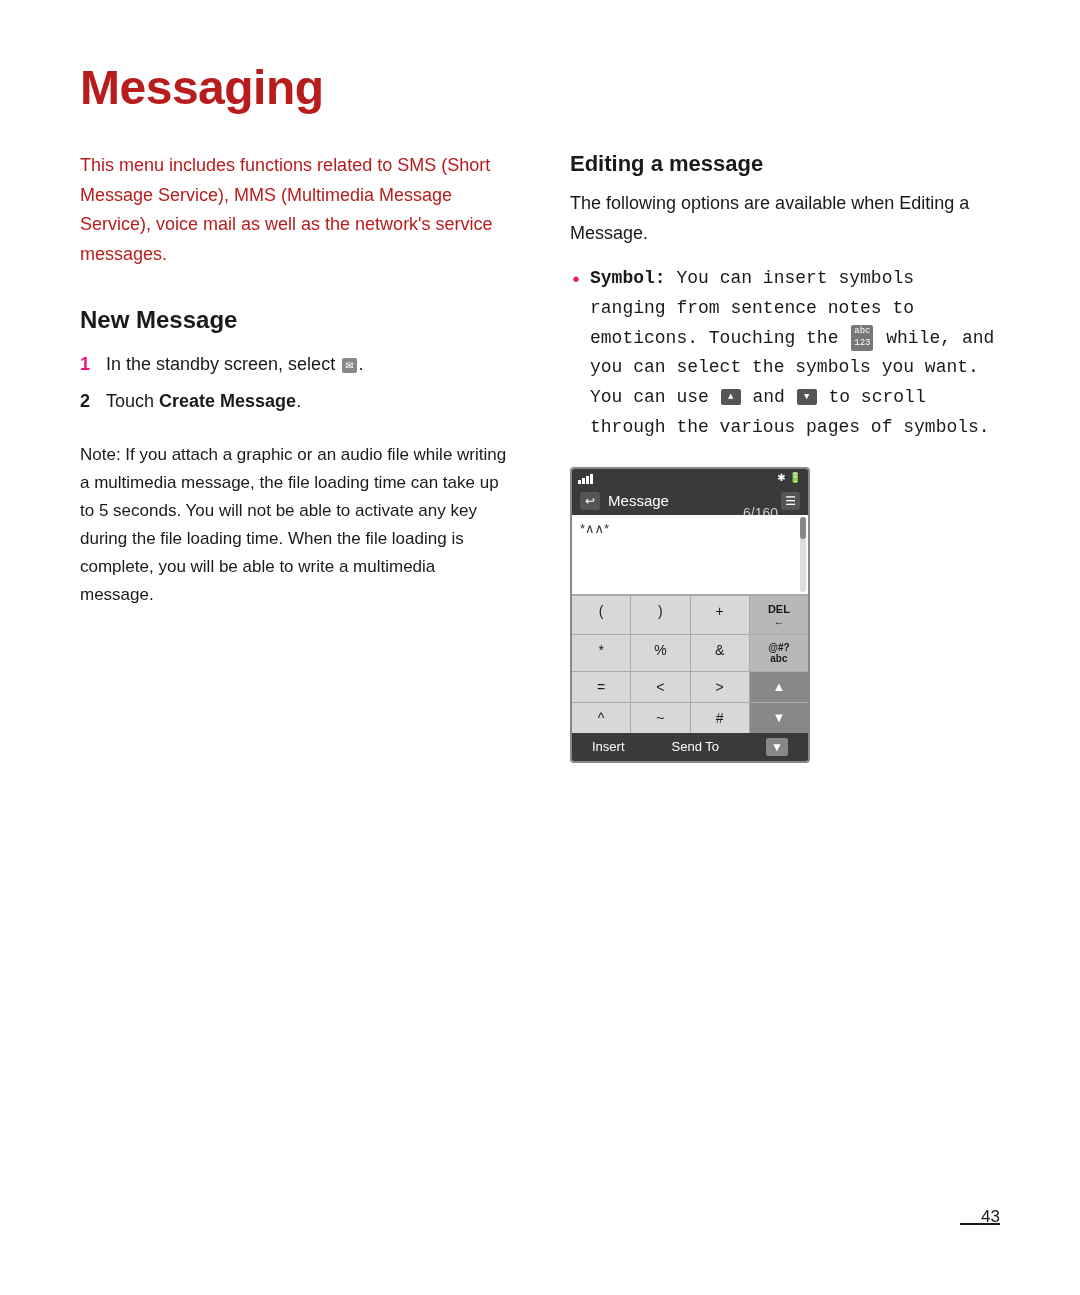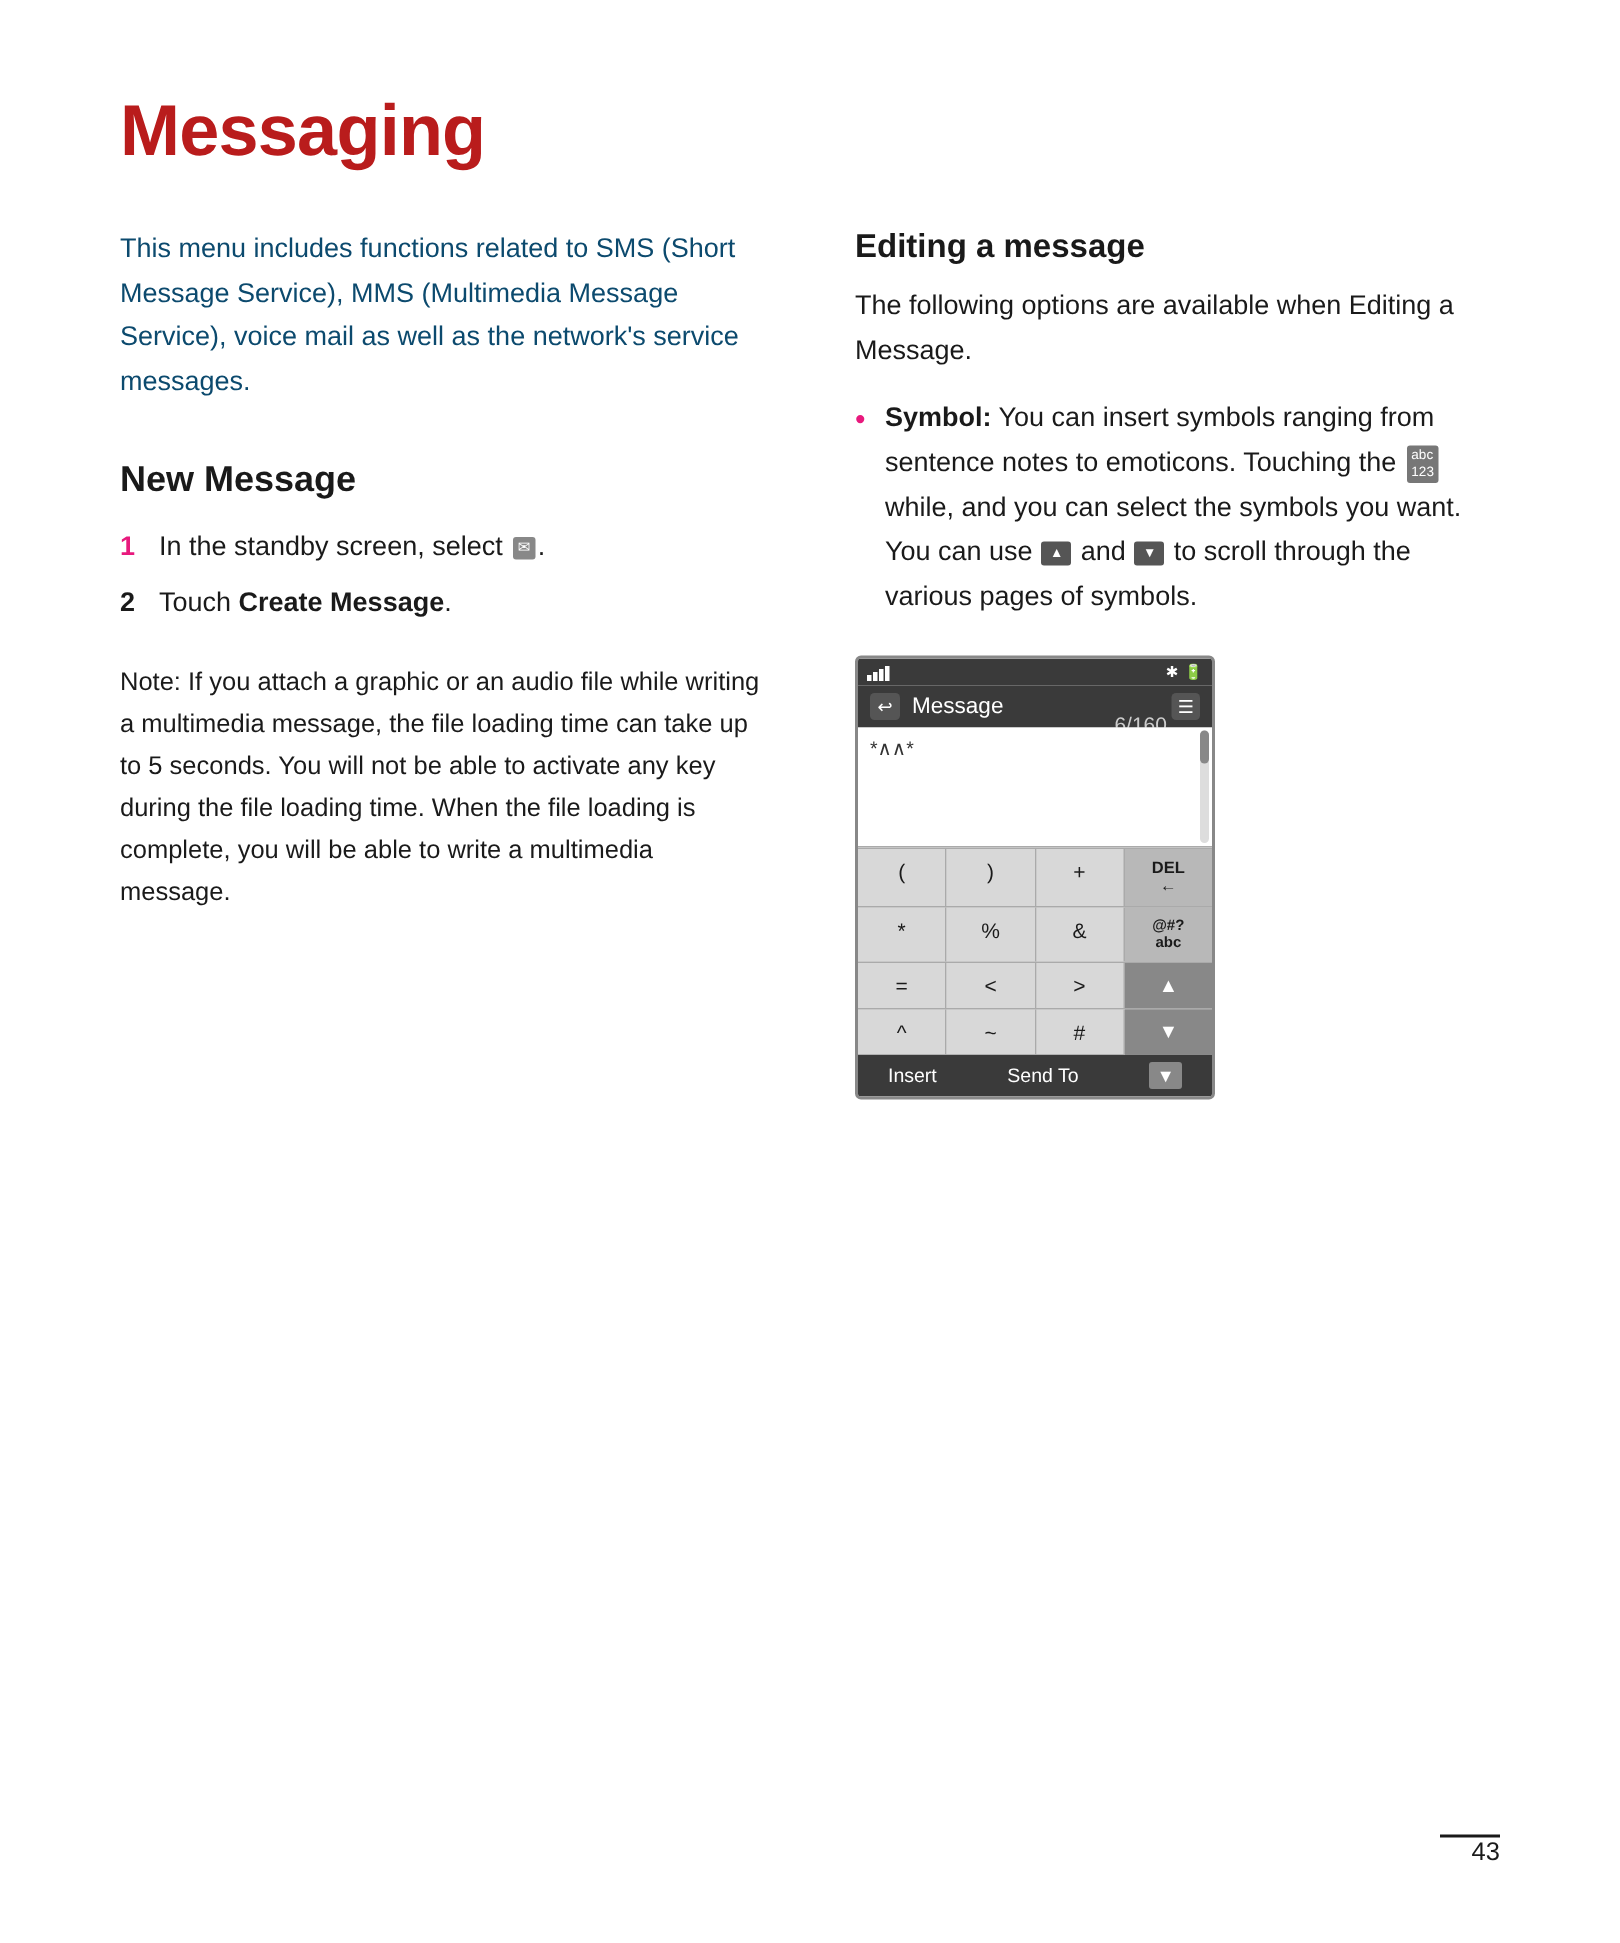--- a/index.html
+++ b/index.html
@@ -33,21 +33,21 @@
     }
 
     .right-col {
       flex: 1;
       max-width: 460px;
     }
 
     .intro-text {
       font-size: 18px;
       line-height: 1.65;
-      color: #0c4a6e;
+      color: #b91c1c;
       margin-bottom: 36px;
     }
 
     .section-heading {
       font-size: 24px;
       font-weight: 700;
       color: #1a1a1a;
       margin-bottom: 16px;
     }
 
@@ -99,20 +99,21 @@
       padding-left: 0;
     }
 
     .bullet-list li {
       font-size: 18px;
       line-height: 1.65;
       color: #1a1a1a;
       padding-left: 20px;
       position: relative;
       margin-bottom: 8px;
+      font-family: Liberation Mono, monospace;
     }
 
     .bullet-list li::before {
       content: '•';
       position: absolute;
       left: 0;
       color: #e8197d;
       font-size: 20px;
     }
 
@@ -302,21 +303,21 @@
     .phone-bottom-arrow {
       background: #888;
       color: #fff;
       border-radius: 2px;
       padding: 2px 5px;
       font-size: 12px;
     }
 
     .page-number {
       position: absolute;
-      bottom: 50px;
+      bottom: 68px;
       right: 80px;
       font-size: 17px;
       color: #1a1a1a;
     }
 
     .bottom-rule {
       position: absolute;
       bottom: 70px;
       right: 80px;
       width: 40px;

